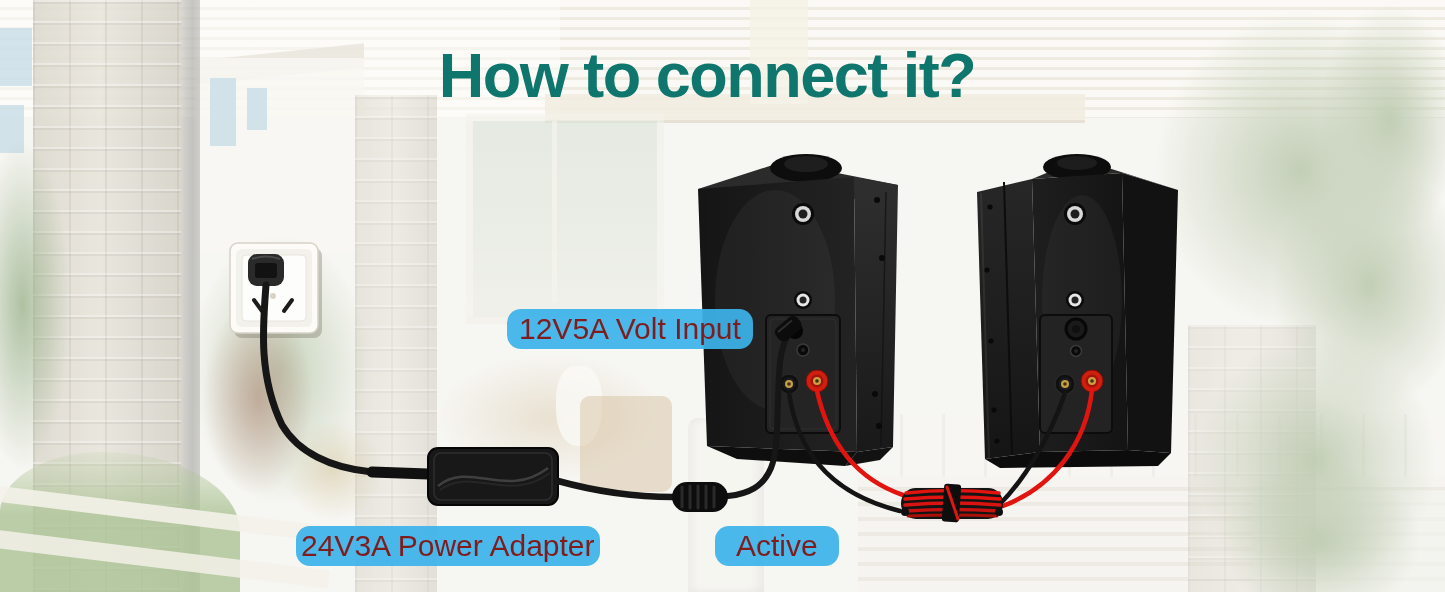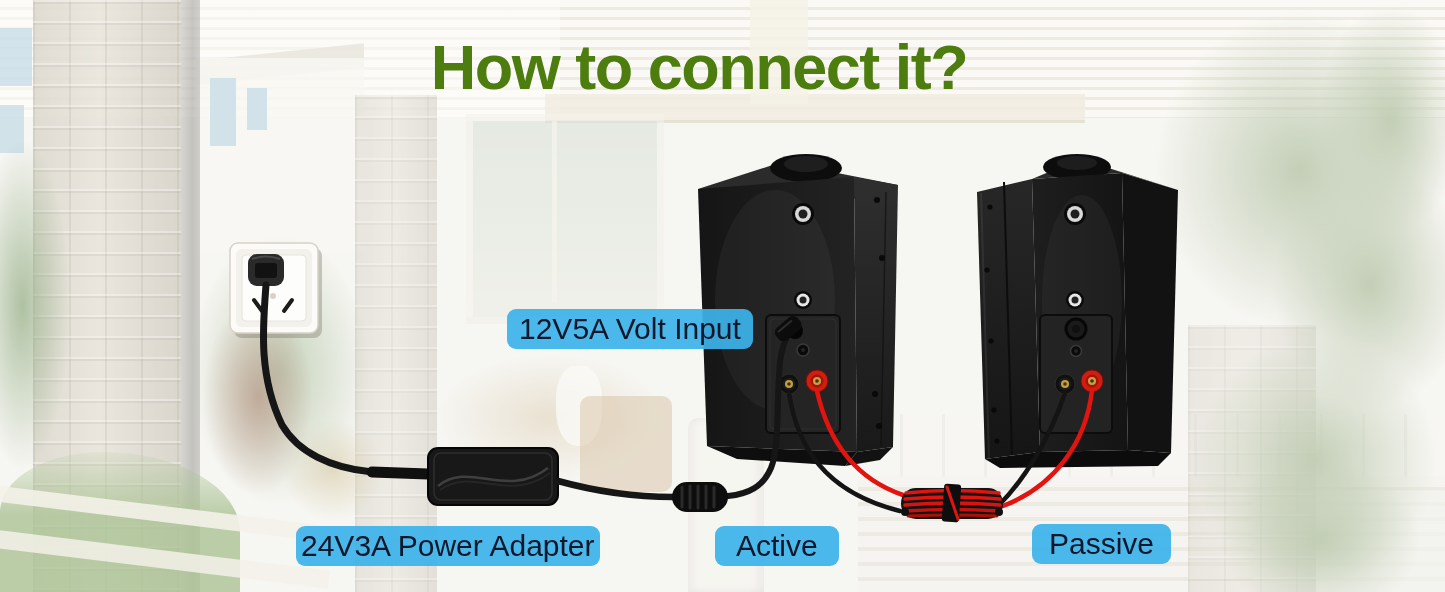--- a/index.html
+++ b/index.html
@@ -68,24 +68,24 @@
     transform:rotate(7deg);}
   .walk2{left:-10px;top:550px;width:340px;height:18px;background:rgba(240,236,225,.85);
     transform:rotate(7deg);}
   .white-post{left:688px;top:418px;width:76px;height:174px;background:#f5f3ee;
     border-radius:10px 10px 0 0;box-shadow:inset -8px 0 10px rgba(0,0,0,.06),inset 6px 0 8px rgba(0,0,0,.05);
     opacity:.95;}
   .wash{left:0;top:0;width:1445px;height:592px;background:rgba(252,252,250,.33);}
   
   svg.gfx{position:absolute;left:0;top:0;width:1445px;height:592px;}
   .title{position:absolute;left:699px;top:31px;transform:translateX(-50%);
-    margin:0;font-size:63px;font-weight:bold;letter-spacing:-1.5px;color:#4d7c0f;
+    margin:8px;font-size:63px;font-weight:bold;letter-spacing:-1.5px;color:#0f766e;
     white-space:nowrap;}
-  .label{position:absolute;background:rgba(61,179,235,.93);color:#0f172a;
-    font-size:30px;line-height:34px;border-radius:9px;white-space:nowrap;text-align:center;}
+  .label{position:absolute;background:rgba(61,179,235,.93);color:#7f1d1d;
+    font-size:30px;line-height:34px;border-radius:14px;white-space:nowrap;text-align:center;}
   .lab-volt{left:507px;top:309px;padding:3px 12px;}
   .lab-adapter{left:296px;top:526px;padding:3px 5px;}
   .lab-active{left:715px;top:526px;padding:3px 21px;}
   .lab-passive{left:1032px;top:524px;padding:3px 17px;}
 </style>
 </head>
 <body>
 
 <div class="stage">
 
@@ -288,14 +288,13 @@
       <path d="M947,487 L958,519" stroke="#e11410" stroke-width="3" stroke-linecap="round"></path>
       <circle cx="905" cy="512" r="4" fill="#101010"></circle>
         <circle cx="999" cy="512" r="4" fill="#101010"></circle>
     </g>
   </svg>
 
   <h1 class="title">How to connect it?</h1>
   <div class="label lab-volt">12V5A Volt Input</div>
   <div class="label lab-adapter">24V3A Power Adapter</div>
   <div class="label lab-active">Active</div>
-  <div class="label lab-passive">Passive</div>
 </div>
 
 </body></html>

